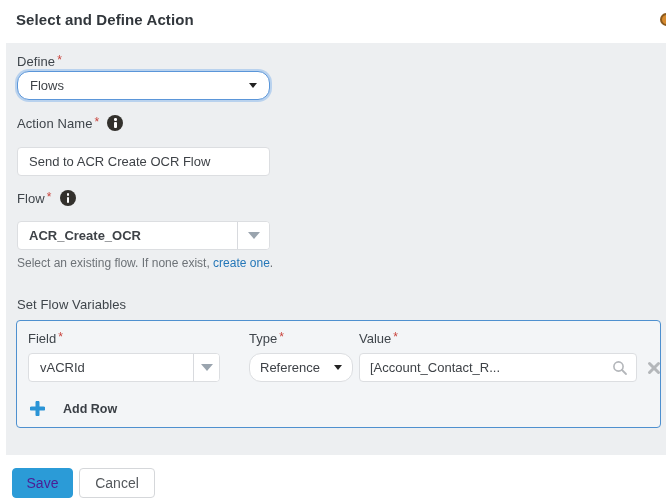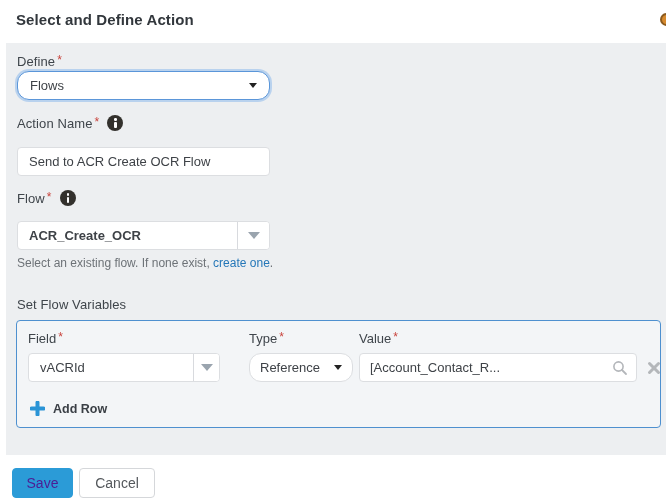--- a/index.html
+++ b/index.html
@@ -78,21 +78,21 @@
     background:#f3f5f7;border:1px solid #4e90cf;border-radius:4px;
   }
   .col-header{font-size:13px;color:#3f454b;position:absolute;top:9px;}
 
   .search-input{display:flex;align-items:center;}
   .search-input .val{flex:1 1 auto;white-space:nowrap;overflow:hidden;padding-right:4px;}
 
   .icon-svg{display:block;}
 
   
-  .add-row{display:flex;align-items:center;gap:8px;cursor:pointer;}
+  .add-row{display:flex;align-items:center;gap:18px;cursor:pointer;}
   .add-row .add-label{font-size:12.5px;font-weight:bold;color:#3a3f45;}
 
   
   .btn{
     height:30px;border-radius:4px;box-sizing:border-box;font-size:14px;
     display:flex;align-items:center;justify-content:center;cursor:pointer;
   }
   .btn-save{left:12px;top:468px;width:61px;background:#2b9bd7;color:#4c1d95;border:1px solid #2b9bd7;}
   .btn-cancel{left:79px;top:468px;width:76px;background:#ffffff;color:#54585c;border:1px solid #d5d7da;}
 </style>

